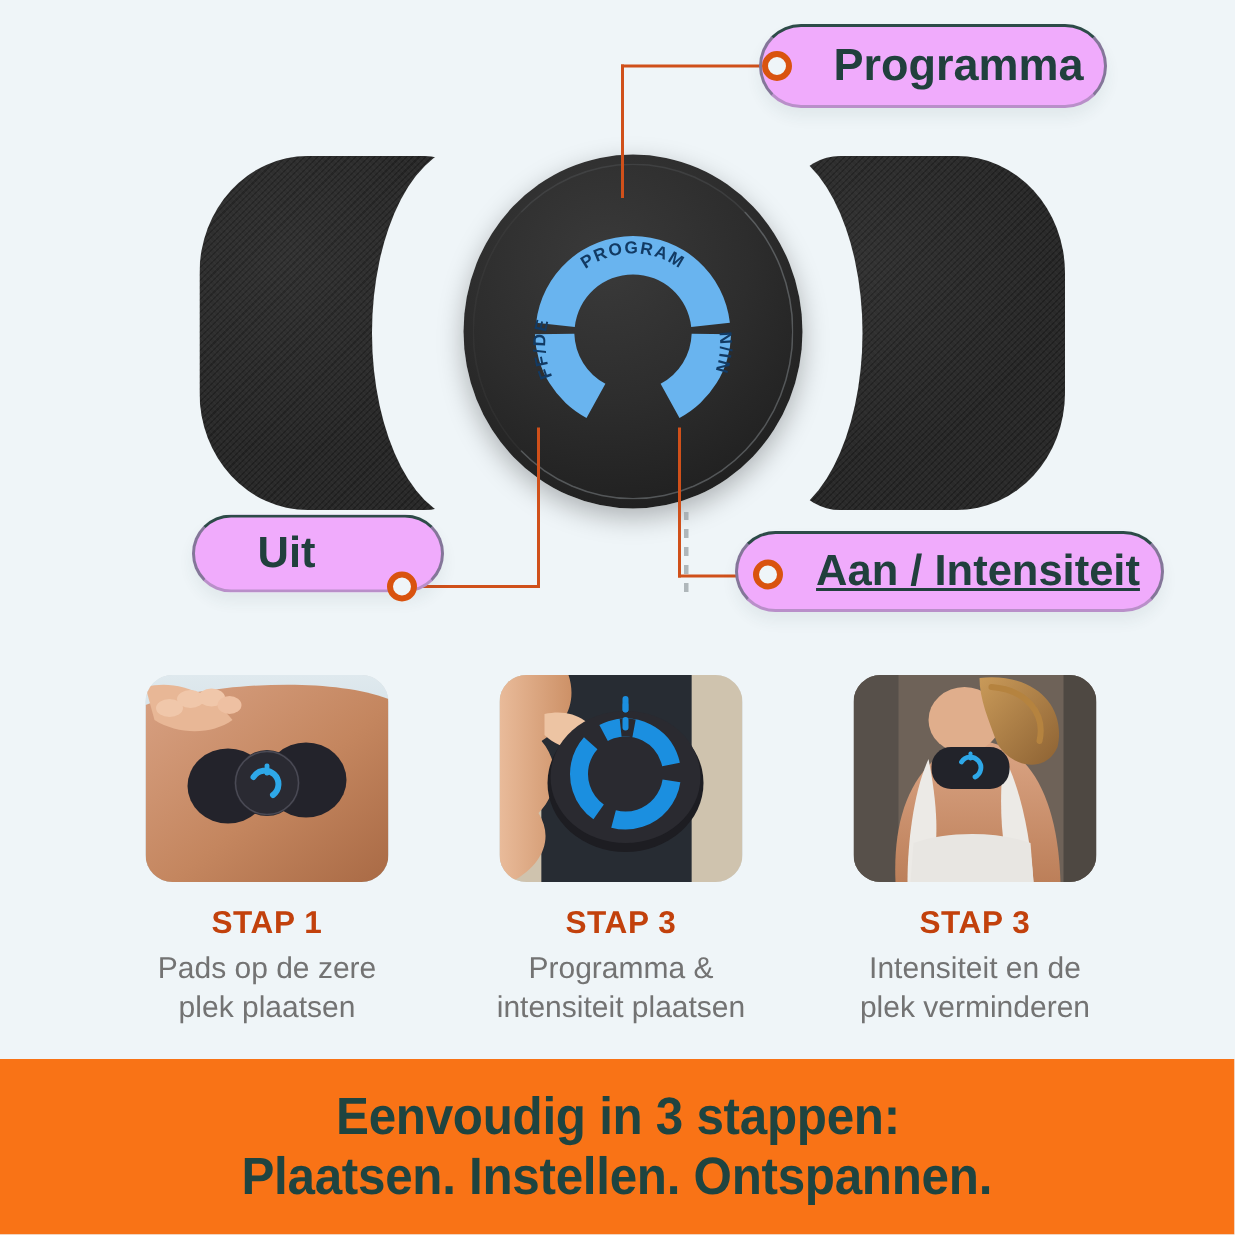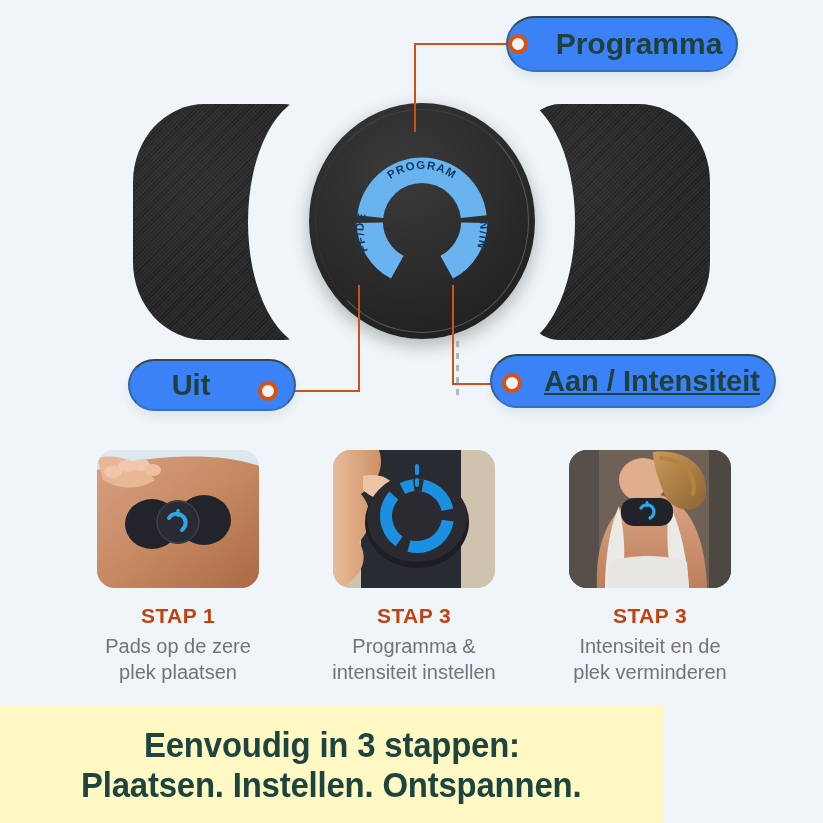--- a/index.html
+++ b/index.html
@@ -73,36 +73,36 @@
 
   .marker{
     position:absolute;width:20px;height:20px;border-radius:50%;
     background:#eff5f8;border:4px solid #d9530f;box-sizing:border-box;
   }
 
   
   .pill{
     position:absolute;display:flex;align-items:center;justify-content:center;
     box-sizing:border-box;
-    background:#3b82f6;
+    background:#f0abfc;
     border:2px solid #2d4b48;
     border-radius:28px;
     box-shadow:0 6px 10px rgba(40,70,70,.07);
   }
   .pill.soft{border-color:#2d4b48;border-bottom-color:rgba(45,75,72,.28);
              border-left-color:rgba(45,75,72,.55);border-right-color:rgba(45,75,72,.55);}
   .pill-text{
     color:#21403d;font-weight:700;white-space:nowrap;
     font-family:"Liberation Sans", sans-serif;
   }
 
   #pill-programma{left:506px;top:16px;width:232px;height:56px;}
   #pill-programma .pill-text{font-size:30px;padding-left:34px;}
 
-  #pill-uit{left:128px;top:359px;width:168px;height:52px;}
+  #pill-uit{left:128px;top:343px;width:168px;height:52px;}
   #pill-uit .pill-text{font-size:29px;padding-right:42px;}
 
   #pill-aan{left:490px;top:354px;width:286px;height:54px;}
   #pill-aan .pill-text{font-size:29px;padding-left:38px;text-decoration:underline;}
 
   
   .steps{position:absolute;left:0;top:444px;width:823px;height:240px;}
   .step{position:absolute;top:0;width:236px;text-align:center;}
   .step-1{left:60px;}
   .step-2{left:296px;}
@@ -118,22 +118,22 @@
   .step-kicker{
     margin-top:16px;color:#c2410c;font-size:21px;font-weight:700;
     letter-spacing:.4px;
   }
   .step-caption{
     margin-top:6px;color:#737373;font-size:20px;line-height:1.28;font-weight:400;
   }
 
   
   .banner{
-    position:absolute;left:0;top:706px;width:663px;height:117px;
-    background:#fef9c3;
+    position:absolute;left:0;top:706px;width:823px;height:117px;
+    background:#f97316;
     display:flex;flex-direction:column;align-items:center;justify-content:center;
   }
   .banner-line{
     color:#1f4440;font-weight:700;font-size:35px;line-height:1.12;
     letter-spacing:-.2px;white-space:nowrap;
     font-family:"Liberation Sans", sans-serif;
     transform:scaleX(.94);
   }
 </style>
 </head>
@@ -265,21 +265,21 @@
             <circle cx="0" cy="0" r="31" fill="none" stroke="#2a2a30" stroke-width="12" stroke-dasharray="9 186" transform="rotate(-96)"></circle>
             <rect x="-2" y="-52" width="4" height="11" rx="2" fill="#1b8fe0"></rect>
             <rect x="-2" y="-48" width="4" height="7" rx="2" fill="#1b8fe0" opacity=".7"></rect>
             <rect x="-2" y="-38" width="4" height="9" rx="2" fill="#1b8fe0"></rect>
           </g>
         </svg>
       </div>
       <div class="step-kicker">STAP 3</div>
       <div class="step-caption">
         <span>Programma &amp;</span><br>
-        <span>intensiteit instellen</span>
+        <span>intensiteit plaatsen</span>
       </div>
     </div>
 
     <div class="step step-3">
       <div class="thumb">
         <svg viewBox="0 0 162 138" preserveAspectRatio="xMidYMid slice">
           <defs>
             <linearGradient id="skin3" x1="0" y1="0" x2="0" y2="1">
               <stop offset="0%" stop-color="#dba585"></stop>
               <stop offset="100%" stop-color="#bc7f59"></stop>

